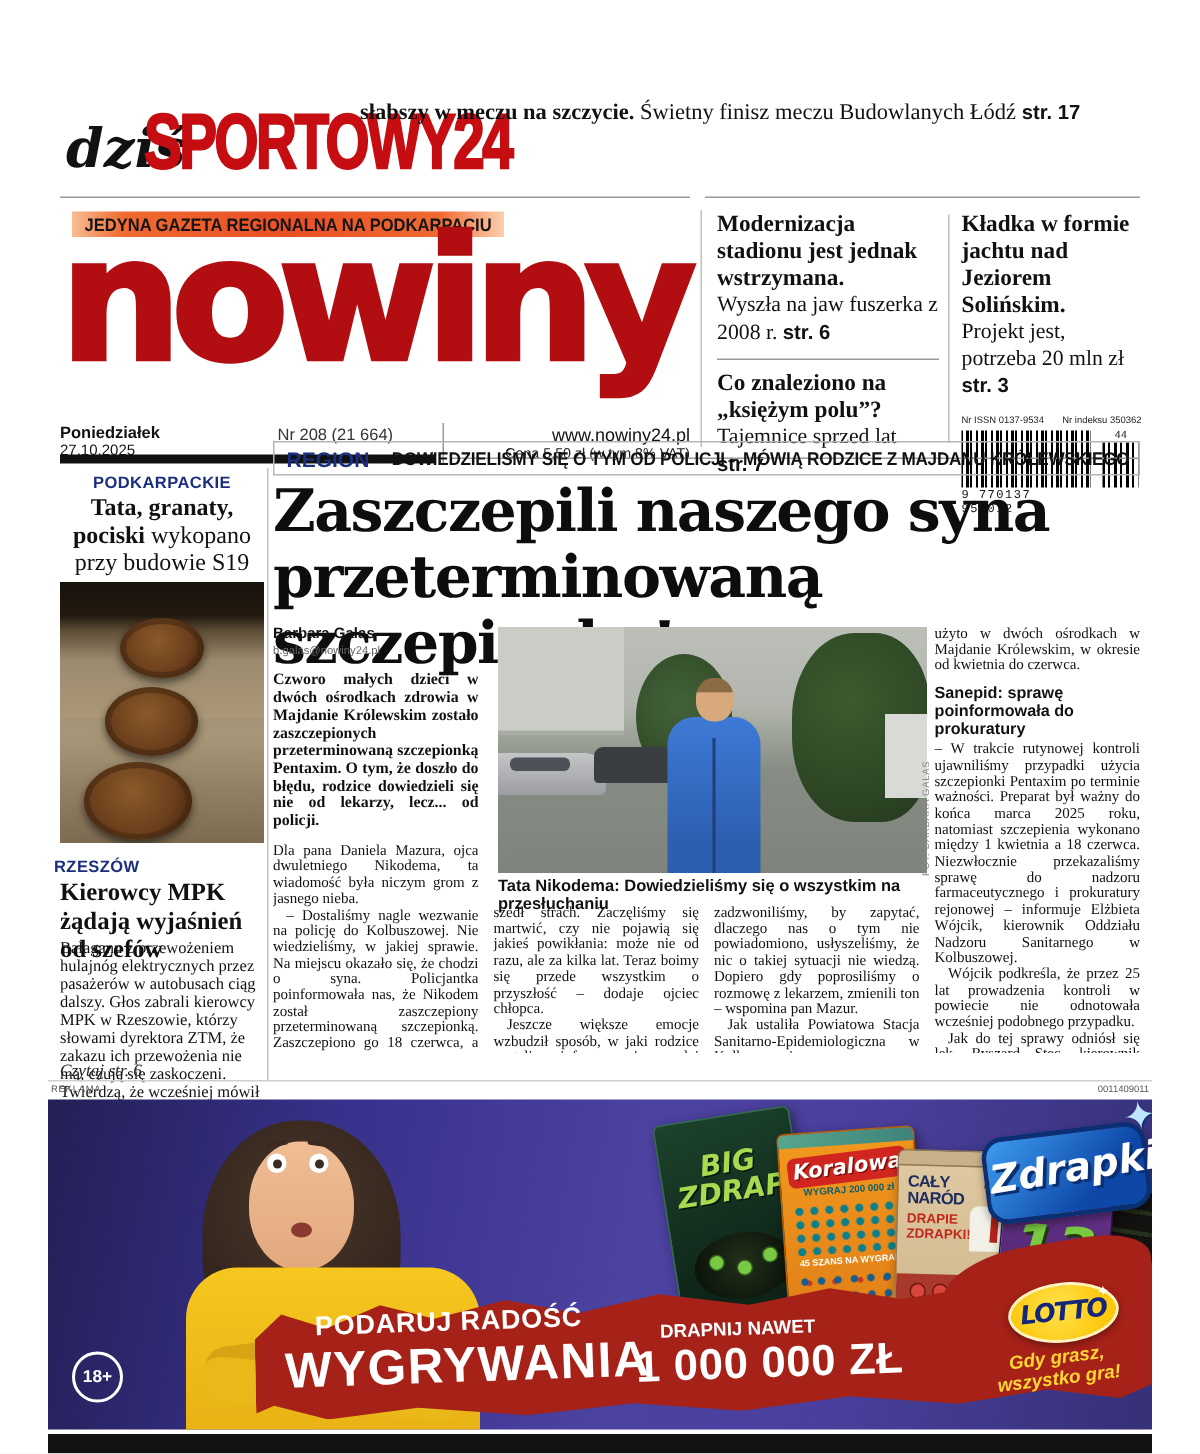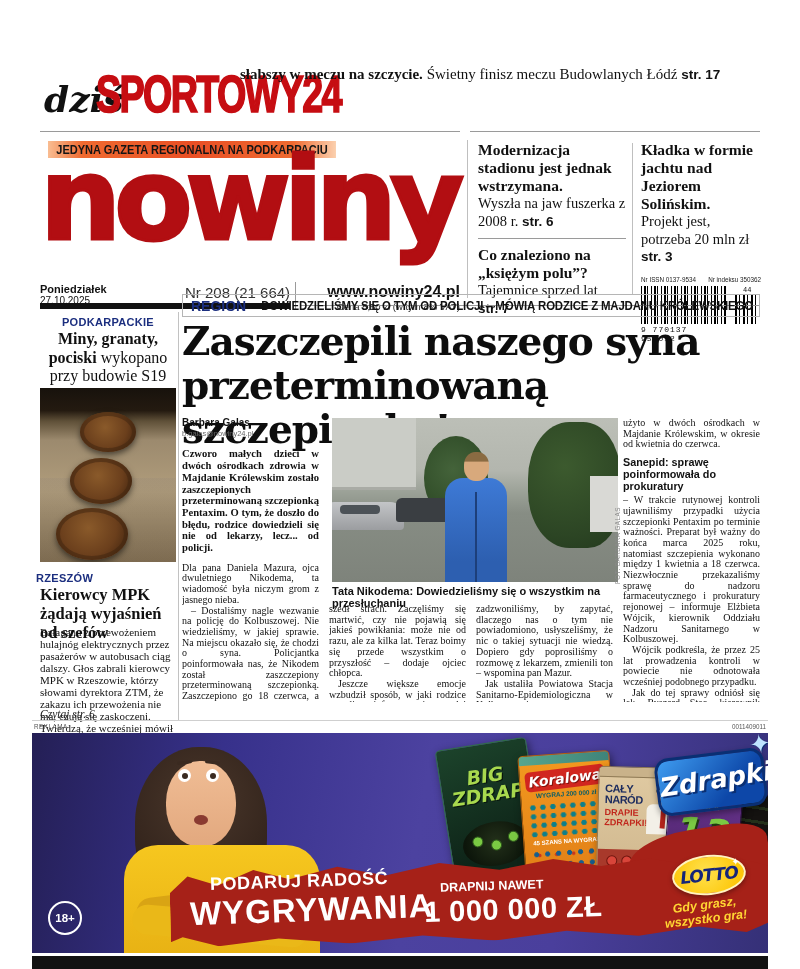--- a/index.html
+++ b/index.html
@@ -44,23 +44,23 @@
              background:repeating-linear-gradient(90deg,#000 0 1px,#fff 1px 3px,#000 3px 5px,#fff 5px 6px,#000 6px 7px,#fff 7px 10px); }
   .bc-digits { position:absolute; left:0; top:39px; width:86px; font-family:"Liberation Mono",monospace;
                font-size:8px; letter-spacing:1px; }
   .bc-addon { position:absolute; left:94px; top:8px; width:24px; height:30px;
               background:repeating-linear-gradient(90deg,#000 0 2px,#fff 2px 4px,#000 4px 5px,#fff 5px 8px); }
   .bc-addon-num { position:absolute; left:102px; top:0; font-family:"Liberation Mono",monospace; font-size:7px; }
 
   
   .dl-day { left:40px; top:283px; font-family:"Liberation Sans",sans-serif; font-weight:bold; font-size:11px; }
   .dl-date { left:40px; top:295px; font-family:"Liberation Sans",sans-serif; font-size:10px; }
-  .dl-issue { left:185px; top:284px; font-family:"Liberation Sans",sans-serif; font-size:15px; color:#333; }
+  .dl-issue { left:185px; top:284px; font-family:"Liberation Sans",sans-serif; font-size:11px; color:#333; }
   .dl-right { left:300px; top:283px; width:160px; text-align:right; font-family:"Liberation Sans",sans-serif; }
-  .dl-www { font-weight:bold; font-size:16px; }
+  .dl-www { font-weight:normal; font-size:12px; }
   .dl-price { font-size:9.5px; color:#222; }
   .dl-bar { left:40px; top:303px; width:250px; height:6px; background:#111; }
   .dl-line { left:300px; top:305px; width:460px; height:1px; background:#9a9a9a; }
   .dl-tick { left:295px; top:282px; width:1px; height:28px; background:#9a9a9a; }
 
   
   .sb-label { font-family:"Liberation Sans",sans-serif; font-weight:bold; font-size:11px; color:#1b2e7f; letter-spacing:.3px; }
   .sb1-label { left:40px; top:316px; width:136px; text-align:center; }
   .sb1-head { left:38px; top:330px; width:140px; text-align:center; font-size:16px; line-height:18.5px; }
   .sb1-head b { font-weight:bold; }
@@ -278,21 +278,21 @@
   <div class="abs dl-issue">Nr 208 (21 664)</div>
   <div class="abs dl-right">
     <div class="dl-www">www.nowiny24.pl</div>
     <div class="dl-price">Cena 5,50 zł (w tym 8% VAT)</div>
   </div>
   <div class="abs dl-bar"></div>
   <div class="abs dl-line"></div>
   <div class="abs dl-tick"></div>
 
   <div class="abs sb-label sb1-label">PODKARPACKIE</div>
-  <div class="abs sb1-head"><b>Miny, granaty, pociski</b><span> wykopano przy budowie S19 </span><b class="ref">str. 4</b></div>
+  <div class="abs sb1-head"><b>Tata, granaty, pociski</b><span> wykopano przy budowie S19 </span><b class="ref">str. 4</b></div>
   <div class="abs photo-mines">
     <div class="disc d1"></div>
     <div class="disc d2"></div>
     <div class="disc d3"></div>
   </div>
   <div class="abs sb-label sb2-label">RZESZÓW</div>
   <div class="abs sb2-head">Kierowcy MPK żądają wyjaśnień od szefów</div>
   <div class="abs sb2-body">Bałaganu z przewożeniem hulajnóg elektrycznych przez pasażerów w autobusach ciąg dalszy. Głos zabrali kierowcy MPK w Rzeszowie, którzy słowami dyrektora ZTM, że zakazu ich przewożenia nie ma, czują się zaskoczeni. Twierdzą, że wcześniej mówił coś innego</div>
   <div class="abs sb2-more">Czytaj str. 6</div>
   <div class="abs v-divider"></div>

